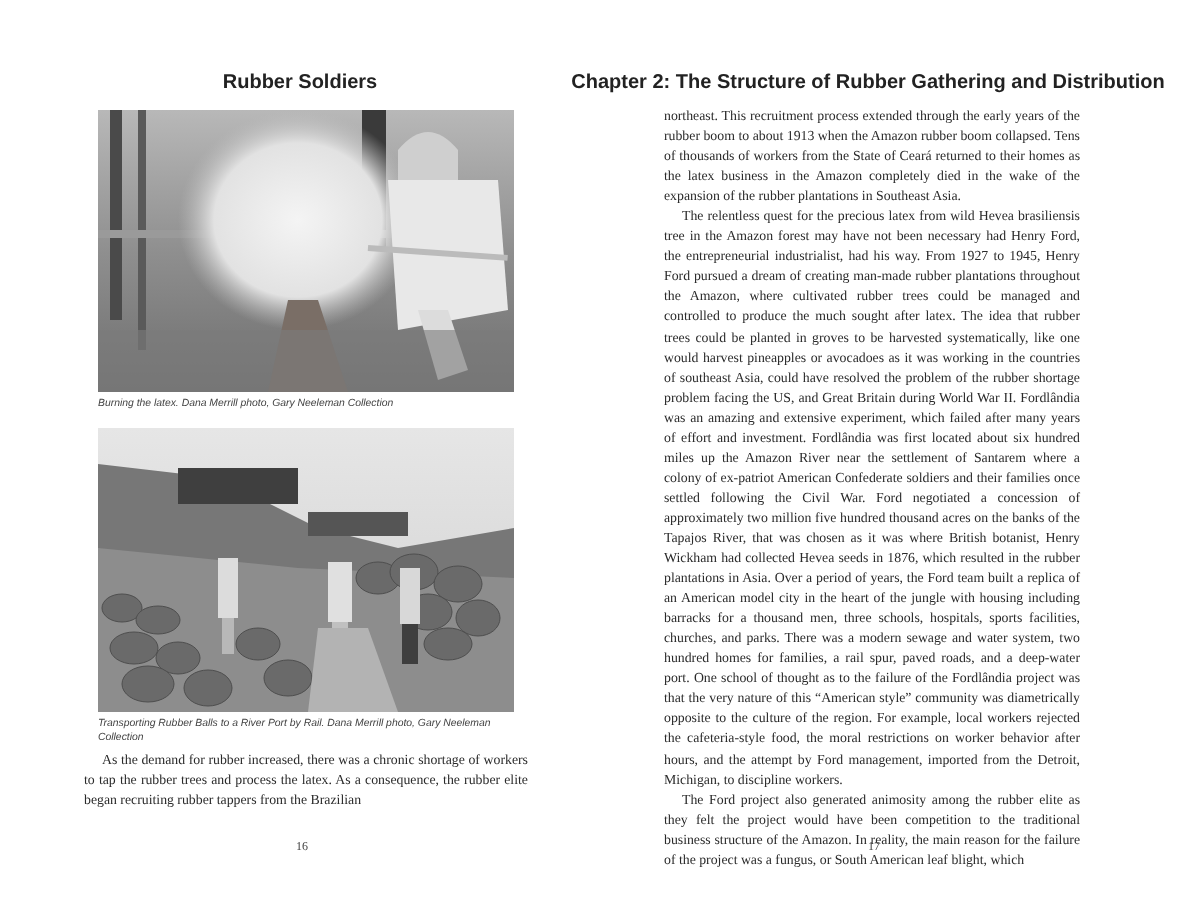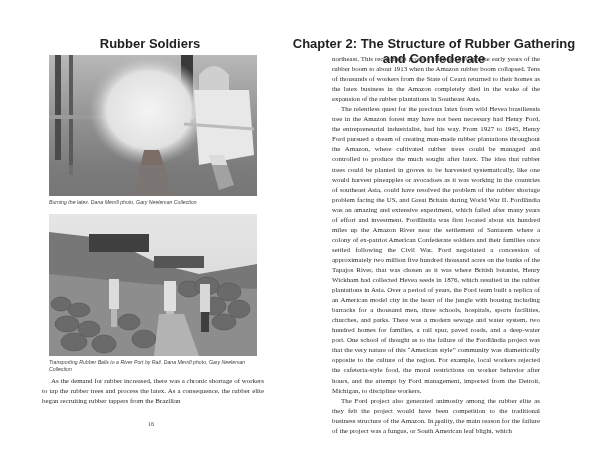--- a/index.html
+++ b/index.html
@@ -2,21 +2,21 @@
 <html><head>
 <meta charset="utf-8">
 <style>
   html, body { margin:0; padding:0; }
   body { width:600px; height:453px; background:#ffffff; position:relative; overflow:hidden;
          font-family:"Liberation Serif", serif; color:#222; }
   .page { position:absolute; top:0; height:453px; width:300px; }
   .page.left { left:0; }
   .page.right { left:300px; }
   .running-head { position:absolute; top:36px; left:0; width:100%; text-align:center;
-         font-family:"Liberation Sans", sans-serif; font-weight:bold; font-size:13px; color:#222; }
+         font-family:"Liberation Sans", sans-serif; font-weight:bold; font-size:10px; color:#222; }
   .page.left .running-head { left:0; width:300px; }
   .page.right .running-head { left:-16px; width:300px; }
   .photo { position:absolute; left:49px; width:208px; overflow:hidden; background:#cfcfcf; }
   .photo svg { display:block; width:100%; height:100%; }
   .caption { position:absolute; left:49px; width:208px; font-family:"Liberation Sans", sans-serif;
          font-style:italic; font-size:5.2px; line-height:7px; color:#444; }
   .body-text { position:absolute; font-size:6.9px; line-height:10.05px; text-align:justify; color:#2a2a2a; }
   .body-text p { margin:0; text-indent:9px; }
   .body-text p.noindent { text-indent:0; }
   .folio { position:absolute; top:421px; font-family:"Liberation Serif", serif; font-size:6px; color:#444; }
@@ -102,21 +102,21 @@
   </div>
 
   <div class="body-text" style="left:42px;top:376px;width:222px;">
     <p>As the demand for rubber increased, there was a chronic shortage of workers to tap the rubber trees and process the latex. As a consequence, the rubber elite began recruiting rubber tappers from the Brazilian</p>
   </div>
 
   <div class="folio" style="left:148px;">16</div>
 </div>
 
 <div class="page right">
-  <div class="running-head">Chapter 2: The Structure of Rubber Gathering and Confederate</div>
+  <div class="running-head">Chapter 2: The Structure of Rubber Gathering and Distribution</div>
 
   <div class="body-text" style="left:32px;top:54px;width:208px;">
     <p class="noindent">northeast. This recruitment process extended through the early years of the rubber boom to about 1913 when the Amazon rubber boom collapsed. Tens of thousands of workers from the State of Ceará returned to their homes as the latex business in the Amazon completely died in the wake of the expansion of the rubber plantations in Southeast Asia.</p>
     <p>The relentless quest for the precious latex from wild Hevea brasiliensis tree in the Amazon forest may have not been necessary had Henry Ford, the entrepreneurial industrialist, had his way. From 1927 to 1945, Henry Ford pursued a dream of creating man-made rubber plantations throughout the Amazon, where cultivated rubber trees could be managed and controlled to produce the much sought after latex. The idea that rubber trees could be planted in groves to be harvested systematically, like one would harvest pineapples or avocadoes as it was working in the countries of southeast Asia, could have resolved the problem of the rubber shortage problem facing the US, and Great Britain during World War II. Fordlândia was an amazing and extensive experiment, which failed after many years of effort and investment. Fordlândia was first located about six hundred miles up the Amazon River near the settlement of Santarem where a colony of ex-patriot American Confederate soldiers and their families once settled following the Civil War. Ford negotiated a concession of approximately two million five hundred thousand acres on the banks of the Tapajos River, that was chosen as it was where British botanist, Henry Wickham had collected Hevea seeds in 1876, which resulted in the rubber plantations in Asia. Over a period of years, the Ford team built a replica of an American model city in the heart of the jungle with housing including barracks for a thousand men, three schools, hospitals, sports facilities, churches, and parks. There was a modern sewage and water system, two hundred homes for families, a rail spur, paved roads, and a deep-water port. One school of thought as to the failure of the Fordlândia project was that the very nature of this “American style” community was diametrically opposite to the culture of the region. For example, local workers rejected the cafeteria-style food, the moral restrictions on worker behavior after hours, and the attempt by Ford management, imported from the Detroit, Michigan, to discipline workers.</p>
     <p>The Ford project also generated animosity among the rubber elite as they felt the project would have been competition to the traditional business structure of the Amazon. In reality, the main reason for the failure of the project was a fungus, or South American leaf blight, which</p>
   </div>
 
   <div class="folio" style="left:134px;">17</div>
 </div>
 

